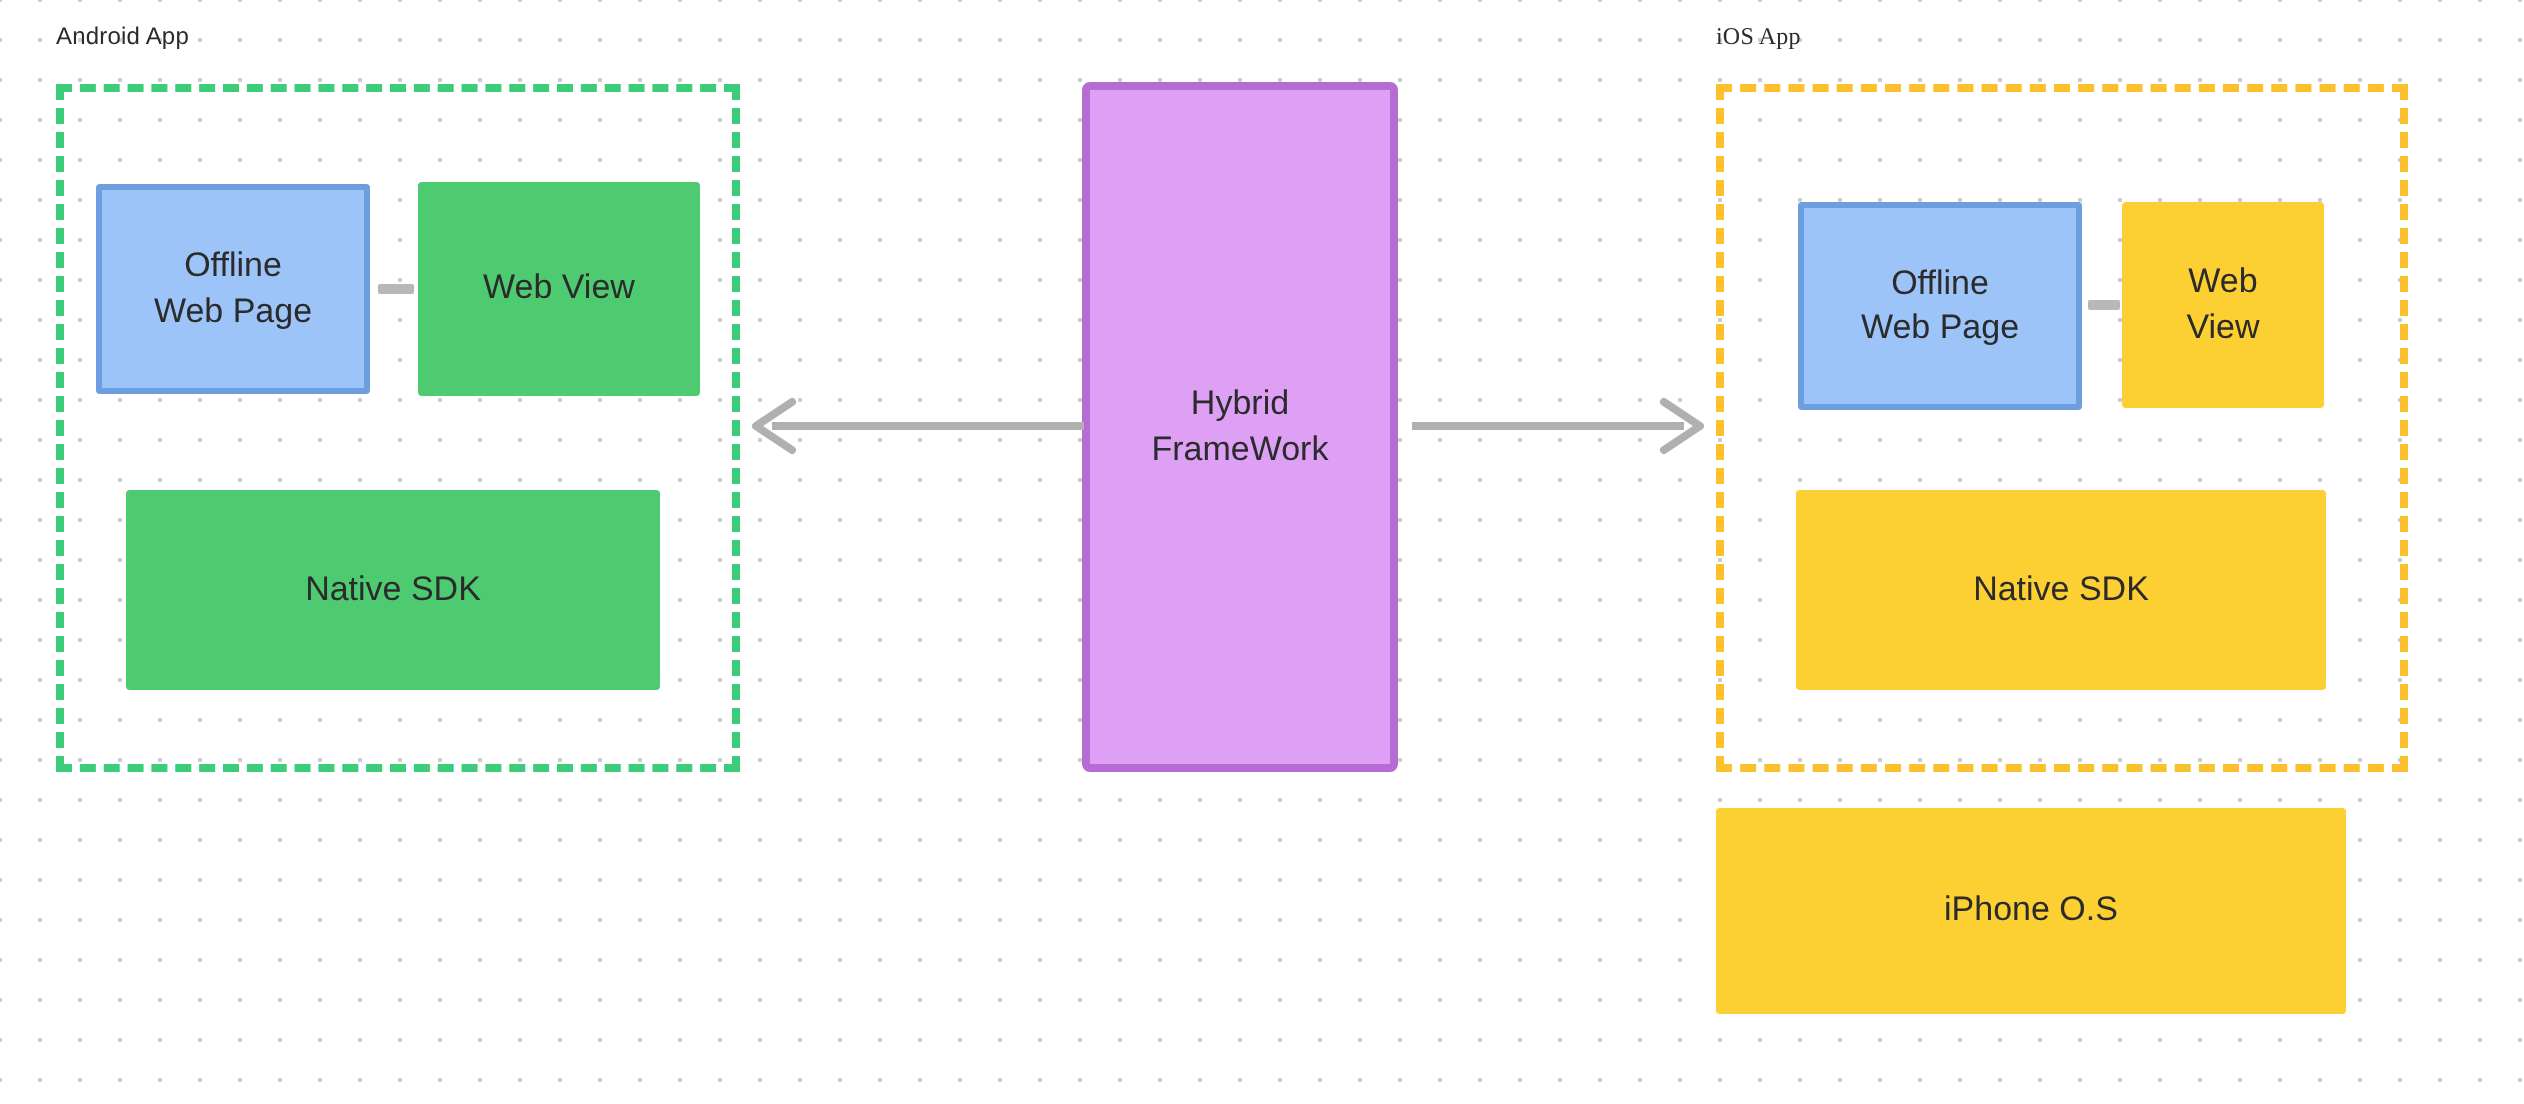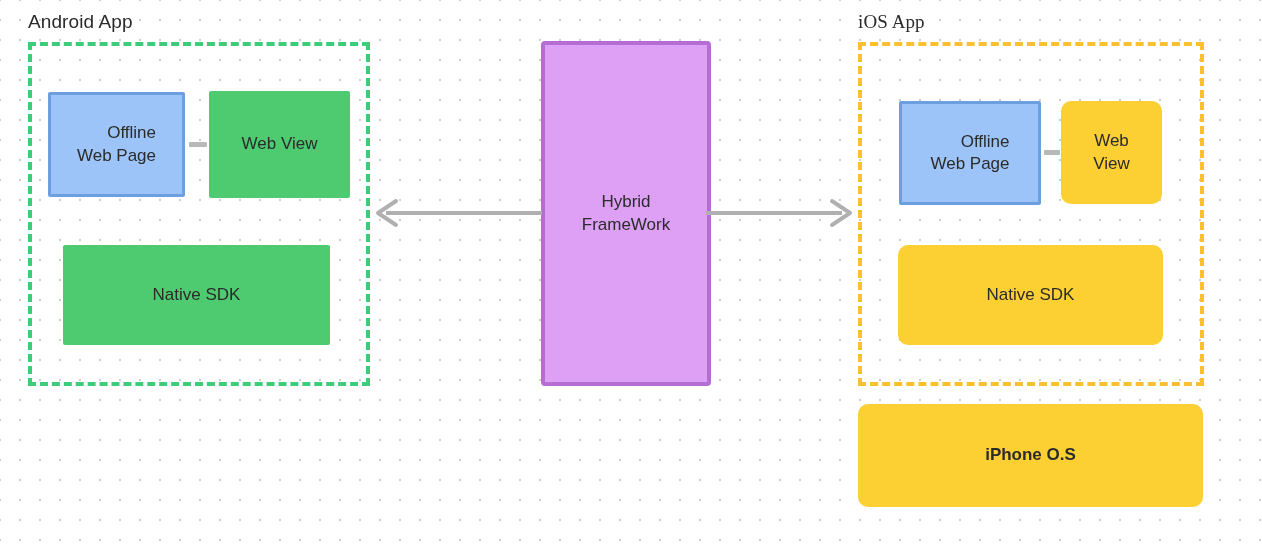--- a/index.html
+++ b/index.html
@@ -17,21 +17,21 @@
     height: 552px;
     background-color: #ffffff;
     background-image: radial-gradient(circle, #d0d0d0 1.1px, transparent 1.2px);
     background-size: 20px 20px;
     background-position: 10px 10px;
   }
 
   
   .group-label {
     position: absolute;
-    font-size: 19px;
+    font-size: 12px;
     color: #2b2b2b;
     letter-spacing: 0.1px;
     white-space: nowrap;
     line-height: 1;
   }
 
   
   .dashed-box {
     position: absolute;
     background: transparent;
@@ -54,26 +54,24 @@
     font-size: 17px;
     line-height: 1.32;
     border-radius: 2px;
   }
 
   .node.green {
     background: #4ECB71;
   }
   .node.yellow {
     background: #FCCF33;
-    border-radius: 10px;
   }
   .node.blue {
     background: #9DC4F8;
     border: 3px solid #6D9EE0;
-    text-align: right;
   }
   .node.purple {
     background: #DDA0F5;
     border: 4px solid #B56DD4;
     border-radius: 4px;
   }
 
   .node .label {
     white-space: pre-line;
     pointer-events: none;
@@ -112,21 +110,21 @@
 
   <div class="node green" style="left:209px; top:91px; width:141px; height:107px;">
     <span class="label">Web View</span>
   </div>
 
   <div class="node green" style="left:63px; top:245px; width:267px; height:100px;">
     <span class="label">Native SDK</span>
   </div>
 
 
-  <div class="node purple" style="left:541px; top:41px; width:170px; height:345px; flex-direction:column;">
+  <div class="node purple" style="left:541px; top:41px; width:158px; height:345px; flex-direction:column;">
     <span class="label">Hybrid
 FrameWork</span>
   </div>
 
   <div class="arrow" style="left:372px; top:193px; width:170px;">
     <svg width="170" height="40" viewBox="0 0 170 40">
       <line x1="14" y1="20" x2="170" y2="20" stroke="#b0b0b0" stroke-width="4"></line>
       <polyline points="24,8 6,20 24,32" fill="none" stroke="#b0b0b0" stroke-width="4" stroke-linecap="round" stroke-linejoin="round"></polyline>
     </svg>
   </div>
@@ -151,17 +149,17 @@
 
   <div class="node yellow" style="left:1061px; top:101px; width:101px; height:103px;">
     <span class="label">Web
 View</span>
   </div>
 
   <div class="node yellow" style="left:898px; top:245px; width:265px; height:100px;">
     <span class="label">Native SDK</span>
   </div>
 
-  <div class="node yellow" style="left:858px; top:404px; width:345px; height:103px;font-weight:bold;">
+  <div class="node yellow" style="left:858px; top:404px; width:315px; height:103px;">
     <span class="label">iPhone O.S</span>
   </div>
 
 </div>
 
 </body></html>

